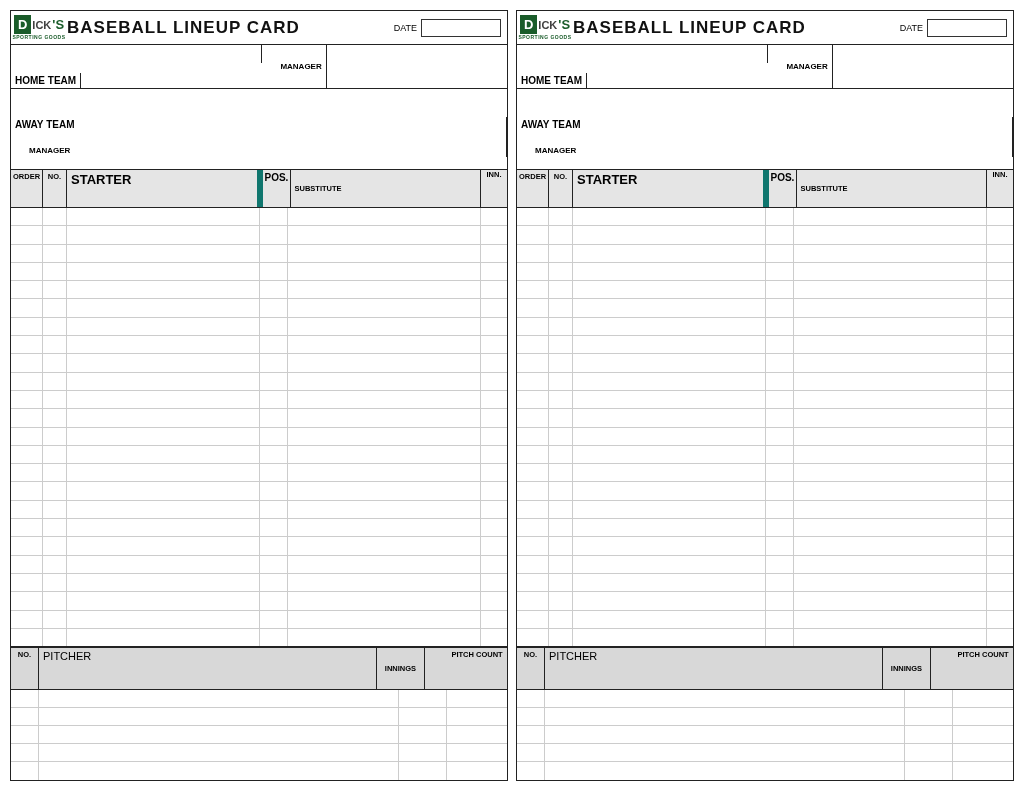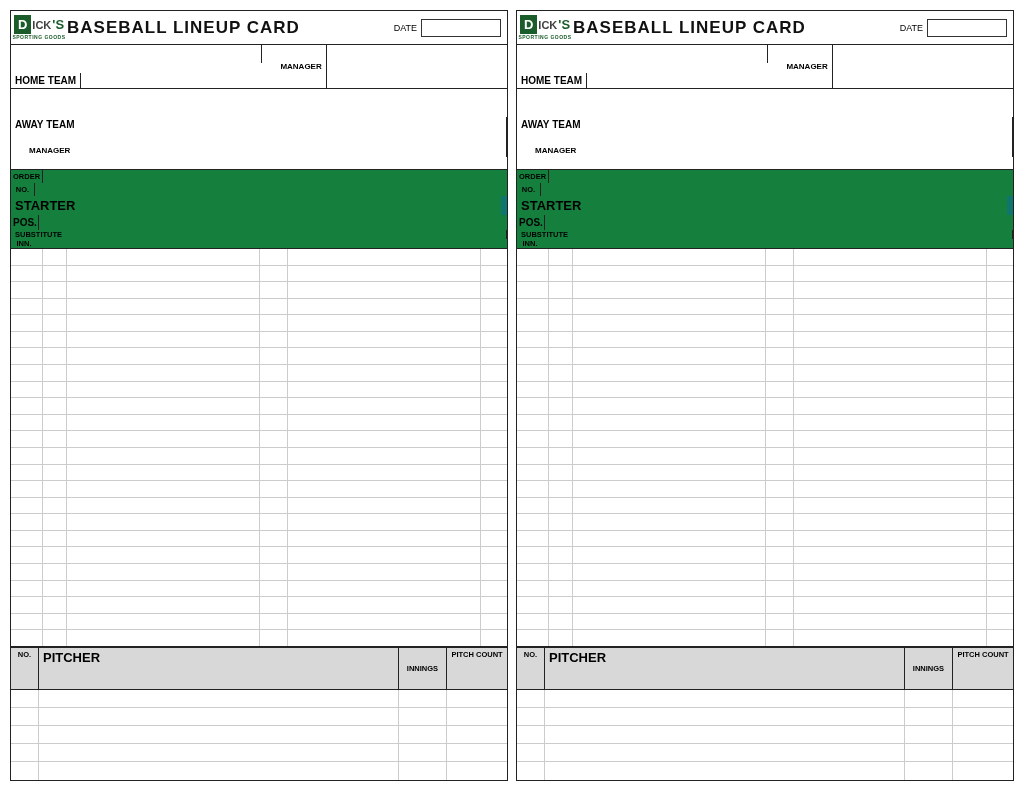--- a/index.html
+++ b/index.html
@@ -144,23 +144,22 @@
     }
     
     .lineup-grid {
       flex: 1;
       display: flex;
       flex-direction: column;
       border-bottom: 1.5px solid #222;
     }
     .grid-header {
       display: flex;
-      background: #15803d;
+      background: #e5e5e5;
       border-bottom: 1.5px solid #222;
-      flex-direction: column;
     }
     .col-order {
       width: 32px;
       min-width: 32px;
       border-right: 1px solid #222;
       font-size: 7.5px;
       font-weight: bold;
       padding: 2px 2px;
       text-align: center;
     }
@@ -187,21 +186,21 @@
       font-size: 10px;
       font-weight: bold;
       padding: 2px 2px;
       text-align: center;
     }
     .col-sub {
       flex: 2;
       border-right: 1px solid #222;
       font-size: 7.5px;
       font-weight: bold;
-      padding: 0 4px;
+      padding: 14px 4px;
     }
     .col-inn {
       width: 26px;
       min-width: 26px;
       font-size: 7.5px;
       font-weight: bold;
       padding: 0 2px;
       text-align: center;
     }
     .grid-rows {
@@ -243,40 +242,41 @@
       min-width: 28px;
       border-right: 1px solid #222;
       font-size: 7.5px;
       font-weight: bold;
       padding: 2px 2px;
       text-align: center;
     }
     .p-col-pitcher {
       flex: 1;
       border-right: 1px solid #222;
-      font-size: 13px;
-      font-weight: bold;
+      font-size: 11px;
+      font-weight: normal;
       padding: 2px 4px;
     }
     .p-col-innings {
       width: 48px;
       min-width: 48px;
       border-right: 1px solid #222;
       font-size: 7.5px;
       font-weight: bold;
       padding: 16px 2px;
       text-align: center;
     }
     .p-col-pitch {
       width: 60px;
       min-width: 60px;
       font-size: 7.5px;
       font-weight: bold;
       padding: 2px 2px;
       text-align: center;
+      margin-left: 22px;
     }
     .pitcher-rows {
       display: flex;
       flex-direction: column;
     }
     .pitcher-row {
       display: flex;
       border-bottom: 1px solid #ccc;
       height: 18px;
     }

